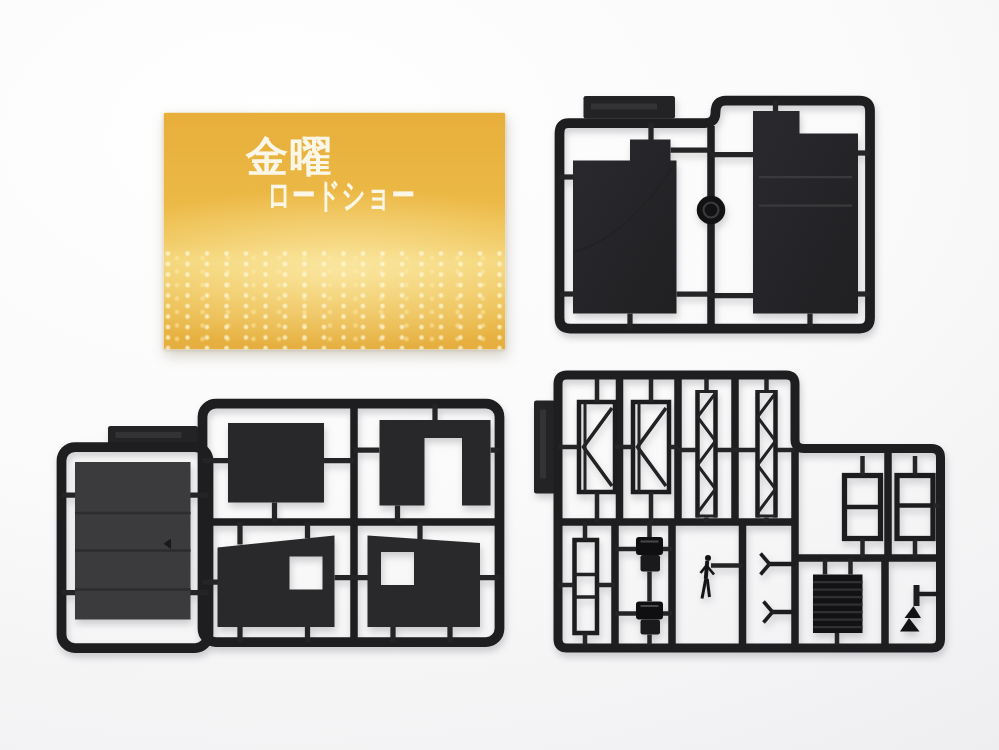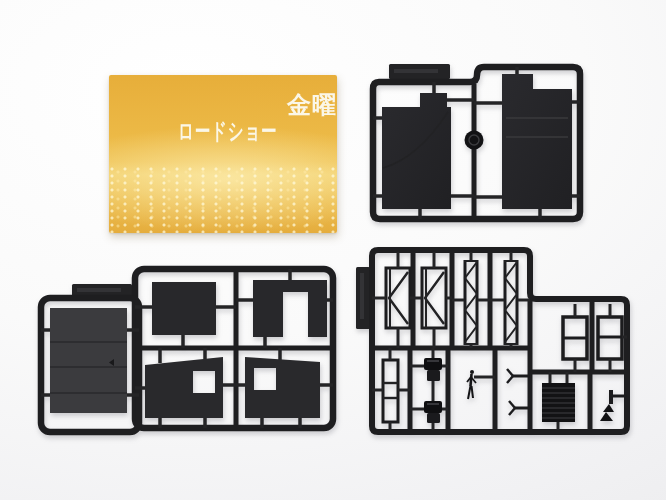--- a/index.html
+++ b/index.html
@@ -17,21 +17,21 @@
     box-shadow:1px 4px 9px rgba(120,100,60,.28), 0 1px 2px rgba(120,100,60,.18);
   }
   .card-sea{
     position:absolute;left:0;bottom:0;width:100%;height:42%;opacity:.8;
     background-image:
       radial-gradient(circle at 3px 2px, rgba(255,250,220,.9) 0 1px, rgba(255,250,220,0) 2px),
       radial-gradient(circle at 9px 5px, rgba(255,235,170,.65) 0 1px, rgba(255,235,170,0) 2px);
     background-size:13px 7px, 17px 9px;
   }
   .logo{position:absolute;left:0;top:16px;width:100%;color:#fbf7e8;font-weight:800;}
-  .logo .l1{padding-left:55px;font-size:24px;line-height:28px;letter-spacing:1px;text-align:right;}
+  .logo .l1{padding-left:55px;font-size:28px;line-height:28px;letter-spacing:1px;}
   .logo .l2{padding-left:69px;font-size:23px;line-height:25px;transform:scaleX(.68);transform-origin:69px 0;letter-spacing:1px;}
   
   svg.sprue{position:absolute;filter:drop-shadow(1px 3px 2.5px rgba(90,90,100,.28));}
   #sprueA{left:350px;top:52px;}
   #sprueB{left:33px;top:258px;}
   #sprueC{left:350px;top:241px;}
   .rail{stroke:#1e1e20;fill:none;}
   .gate{stroke:#242426;fill:none;}
   .part-outline{stroke:#1c1c1e;fill:none;}
   .inner-line{stroke:#222224;fill:none;}

